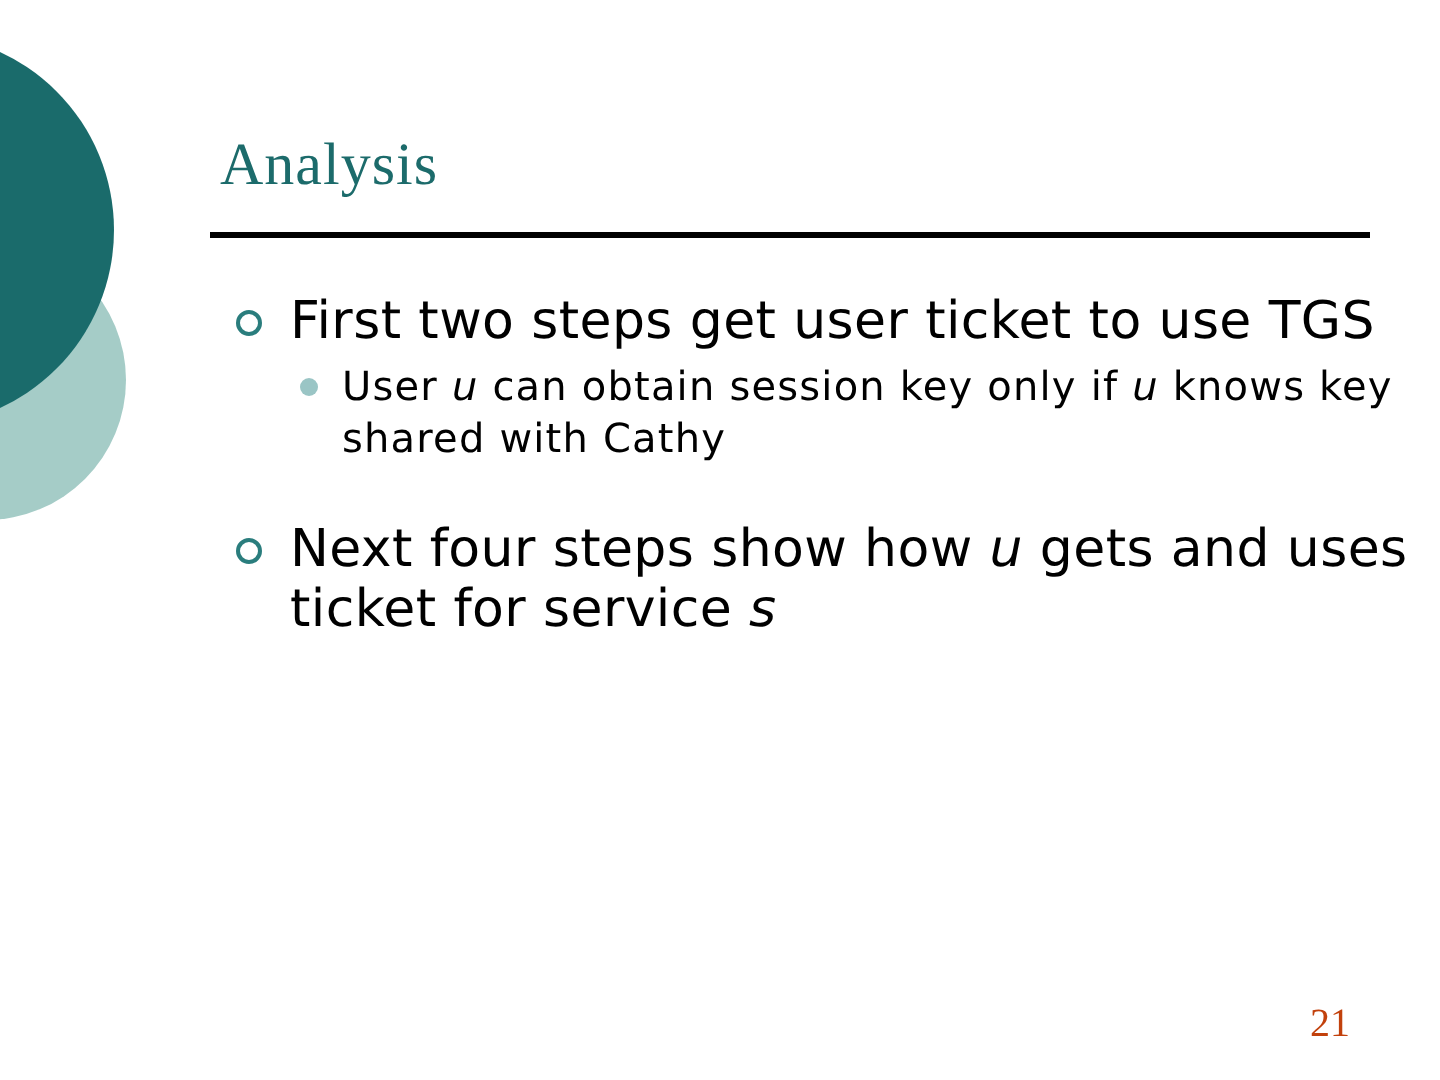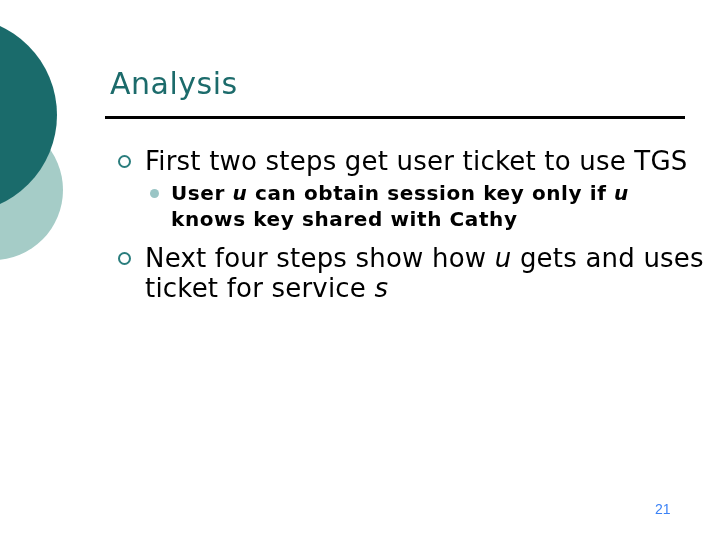--- a/index.html
+++ b/index.html
@@ -39,20 +39,21 @@
   .title {
     position: absolute;
     left: 110px;
     top: 66px;
     margin: 0;
     font-size: 30px;
     font-weight: 400;
     color: #1c6b6b;
     letter-spacing: 0.5px;
     z-index: 3;
+    font-family: Liberation Serif, serif;
   }
   .rule {
     position: absolute;
     left: 105px;
     top: 116px;
     width: 580px;
     height: 3px;
     background: #000000;
     z-index: 3;
   }
@@ -68,31 +69,30 @@
     align-items: flex-start;
   }
   .bullet.level1 {
     font-size: 26px;
     line-height: 30px;
     letter-spacing: 0.2px;
     margin-top: 6px;
     padding-left: 6px;
   }
   .bullet.level1 + .bullet.level2 {
-    font-weight: bold;
   }
   .bullet.level2 {
     font-size: 20px;
     line-height: 26px;
     letter-spacing: 0.6px;
     margin-top: 4px;
     padding-left: 38px;
   }
   .bullet.level2 + .bullet.level1 {
-    margin-top: 11px;
+    margin-top: 28px;
   }
   .marker {
     flex: 0 0 auto;
     border-radius: 50%;
     display: inline-block;
   }
   .marker.m1 {
     width: 9px;
     height: 9px;
     border: 2px solid #2a7d7d;
@@ -109,23 +109,23 @@
     flex: 1 1 auto;
   }
   .btext sub {
     font-size: 0.62em;
     line-height: 0;
   }
   .page-number {
     position: absolute;
     left: 655px;
     top: 501px;
-    font-family: Liberation Sans, sans-serif;
-    font-size: 14px;
-    color: #3b82f6;
+    font-family: Liberation Serif, serif;
+    font-size: 20px;
+    color: #c2410c;
     z-index: 3;
   }
 </style>
 </head>
 <body>
 
 <div class="slide">
   <div class="circle light"></div>
   <div class="circle dark"></div>
 

